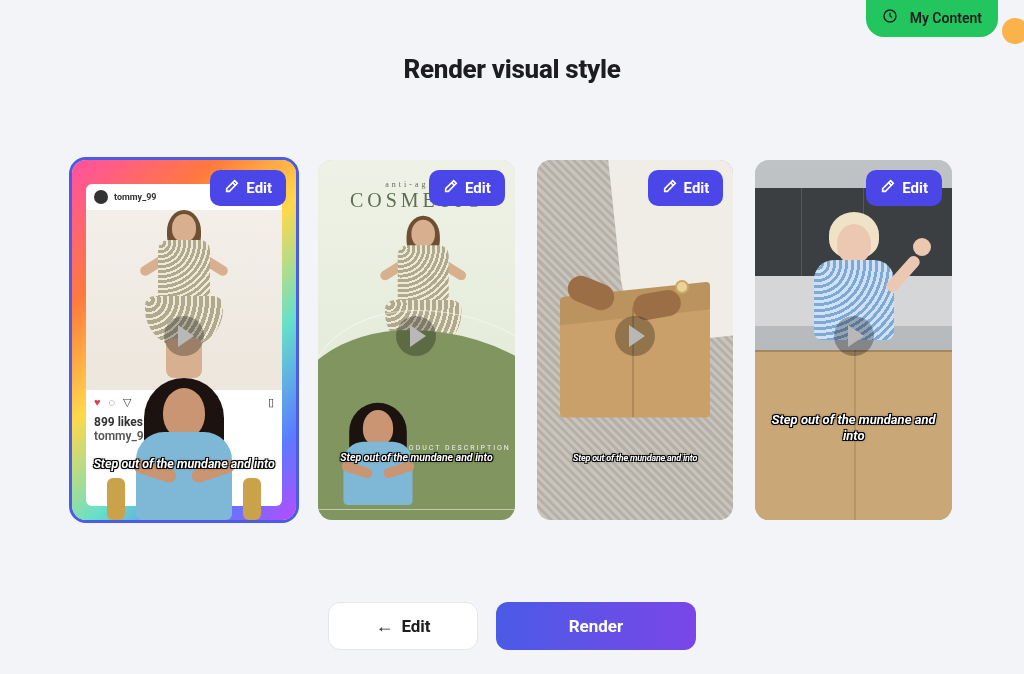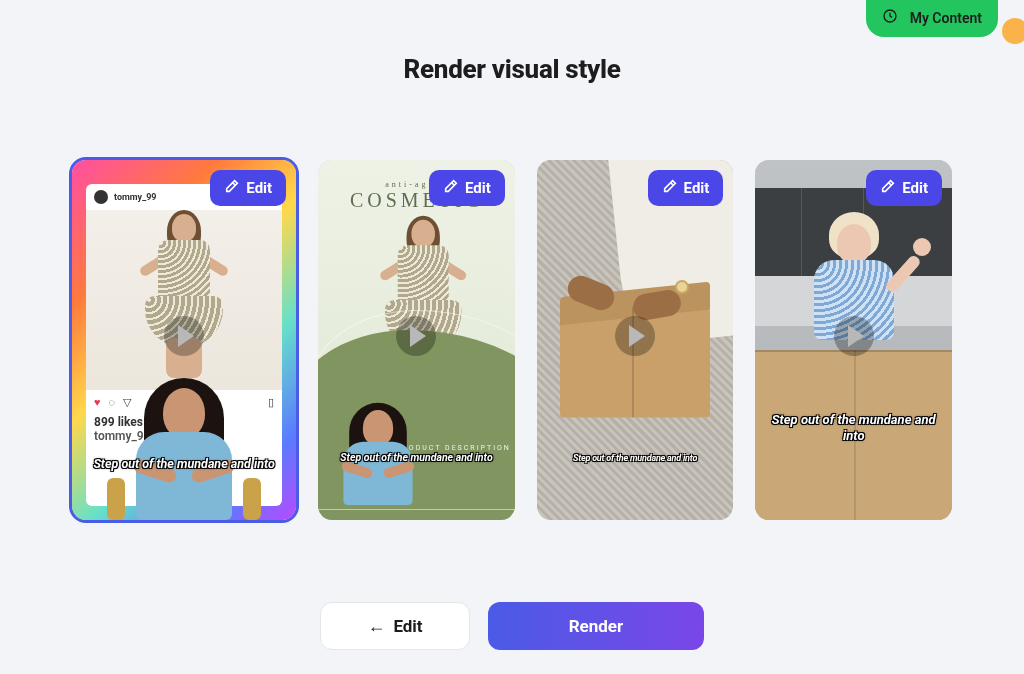--- a/index.html
+++ b/index.html
@@ -324,21 +324,21 @@
   .btn-back {
     background: #fff;
     color: #1d1d1f;
     border: 1px solid #e5e6eb;
     width: 150px;
     min-width: 150px;
   }
   .btn-render {
     background: linear-gradient(90deg,#4a5be6,#7a46e8);
     color: #fff;
-    width: 216px;
+    width: 200px;
   }
   .arrow-left{display:inline-block;font-size:18px;line-height:1;}
 </style>
 </head>
 <body>
 
 <div class="my-content-pill">
   <span>
     <svg viewBox="0 0 24 24" fill="none" stroke="#1d1d1f" stroke-width="2">
       <circle cx="12" cy="12" r="9"></circle>

